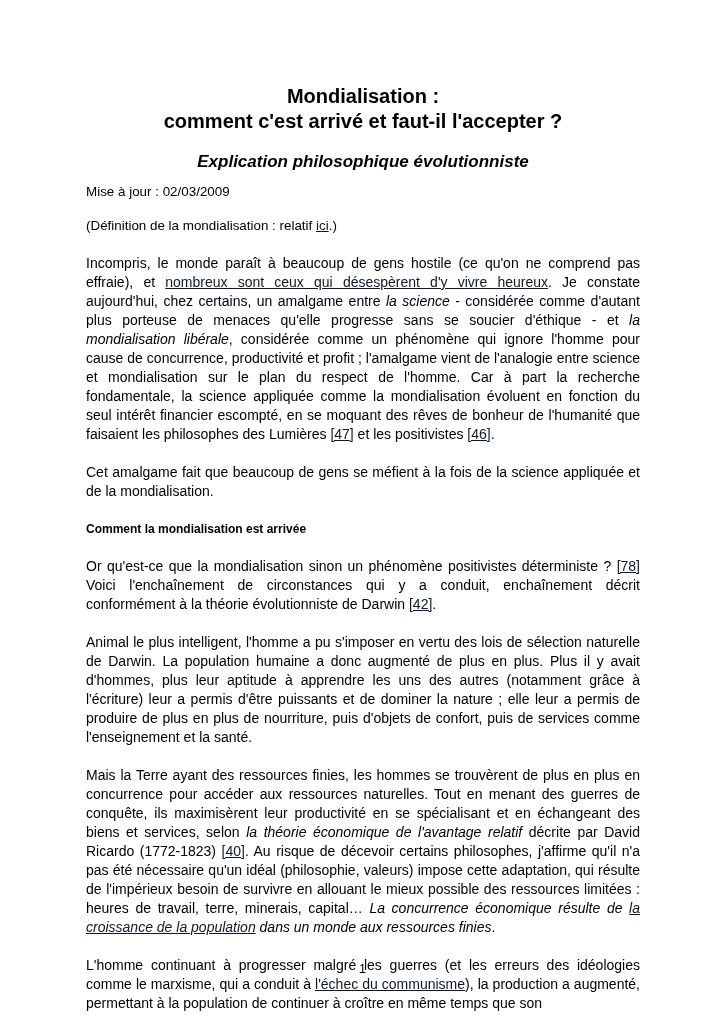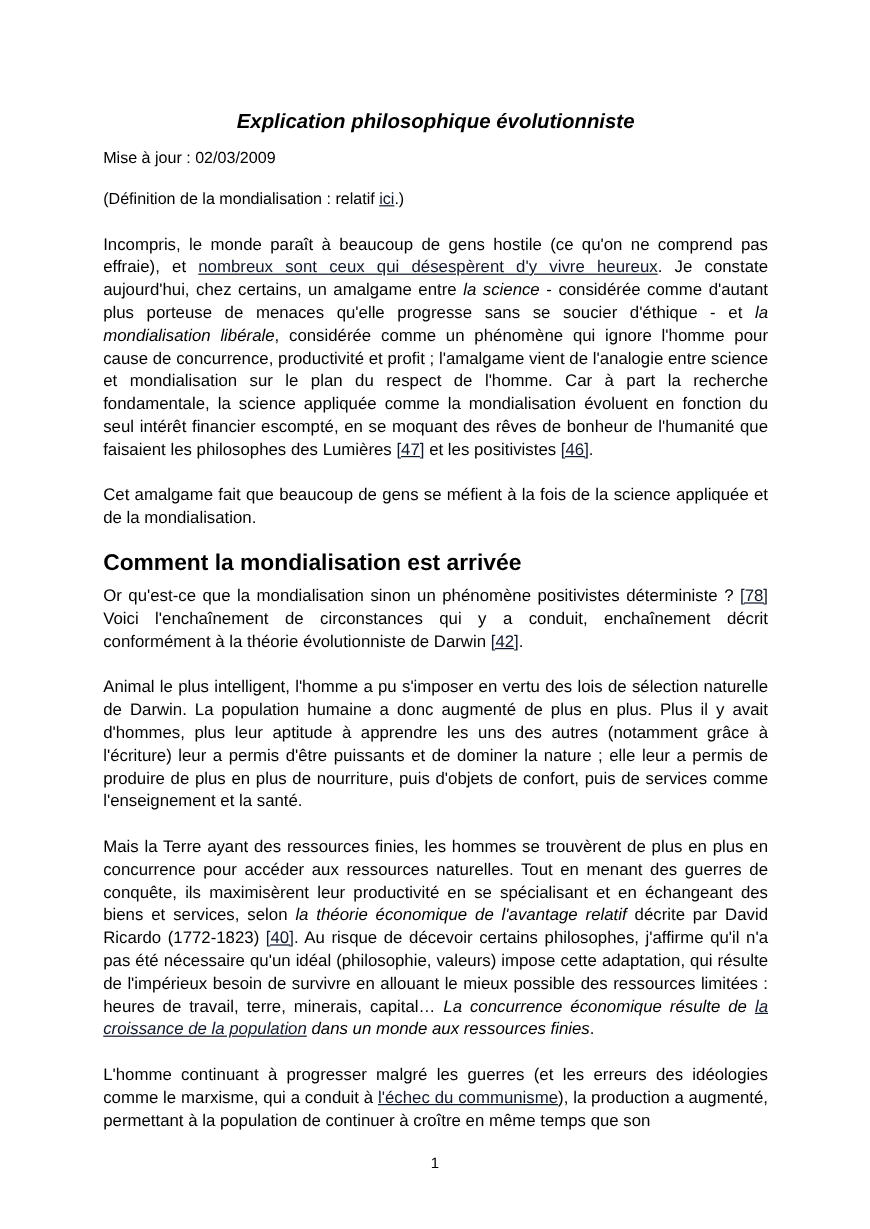--- a/index.html
+++ b/index.html
@@ -32,21 +32,21 @@
     font-weight: bold;
     text-align: center;
     line-height: 25px;
   }
 
   .doc-subtitle {
     font-size: 17px;
     font-weight: bold;
     font-style: italic;
     text-align: center;
-    margin-top: 7px;
+    margin-top: 17px;
     line-height: 21px;
   }
 
   .update-date {
     font-size: 13.4px;
     text-align: left;
     margin-top: 11px;
     line-height: 17px;
   }
 
@@ -57,25 +57,25 @@
   }
 
   p.body-par {
     font-size: 14px;
     line-height: 19px;
     text-align: justify;
     margin-top: 19px;
   }
 
   h2.section-heading {
-    font-size: 19px;
+    font-size: 12px;
     font-weight: bold;
     line-height: 19px;
     margin-top: 19px;
-    margin-bottom: 8px;
+    margin-bottom: 18px;
   }
 
   h2.section-heading + p.body-par { margin-top: 0; }
 
   a.doclink {
     color: #0f172a;
     text-decoration: underline;
   }
 
   .it { font-style: italic; }
@@ -88,20 +88,24 @@
     text-align: center;
     font-size: 12.5px;
   }
 </style>
 </head>
 <body>
 
 <div class="page">
   <div class="content">
 
+    <div class="doc-title">
+      <div>Mondialisation :</div>
+      <div>comment c'est arrivé et faut-il l'accepter ?</div>
+    </div>
 
     <div class="doc-subtitle">Explication philosophique évolutionniste</div>
 
     <div class="update-date">Mise à jour : 02/03/2009</div>
 
     <div class="definition-note"><span>(Définition de la mondialisation : relatif </span><a href="#" class="doclink">ici</a><span>.)</span></div>
 
     <p class="body-par"><span>Incompris, le monde paraît à beaucoup de gens hostile (ce qu'on ne comprend pas effraie), et </span><a href="#" class="doclink">nombreux sont ceux qui désespèrent d'y vivre heureux</a><span>. Je constate aujourd'hui, chez certains, un amalgame entre </span><span class="it">la science</span><span> - considérée comme d'autant plus porteuse de menaces qu'elle progresse sans se soucier d'éthique - et </span><span class="it">la mondialisation libérale</span><span>, considérée comme un phénomène qui ignore l'homme pour cause de concurrence, productivité et profit ; l'amalgame vient de l'analogie entre science et mondialisation sur le plan du respect de l'homme. Car à part la recherche fondamentale, la science appliquée comme la mondialisation évoluent en fonction du seul intérêt financier escompté, en se moquant des rêves de bonheur de l'humanité que faisaient les philosophes des Lumières </span><a href="#" class="doclink">[47]</a><span> et les positivistes </span><a href="#" class="doclink">[46]</a><span>.</span></p>
 
     <p class="body-par"><span>Cet amalgame fait que beaucoup de gens se méfient à la fois de la science appliquée et de la mondialisation.</span></p>

